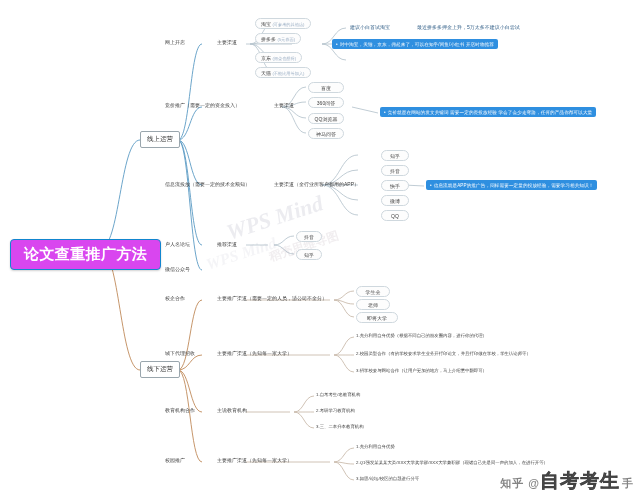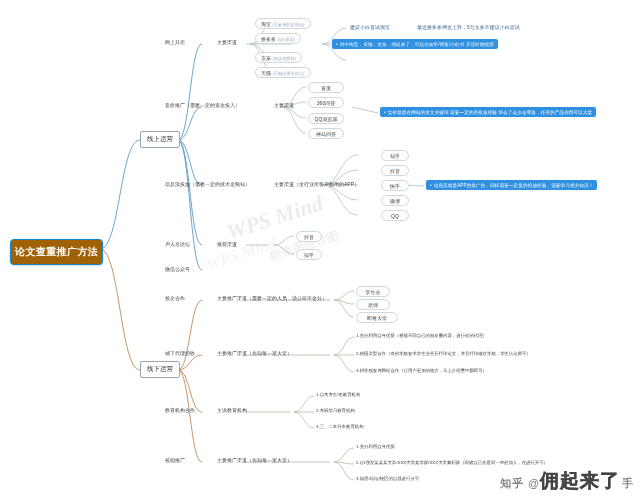--- a/index.html
+++ b/index.html
@@ -9,24 +9,24 @@
     font-family:"Liberation Sans","DejaVu Sans",sans-serif;
     overflow:hidden;position:relative;
   }
   #canvas{position:absolute;inset:0;width:640px;height:498px;}
   svg#wires{position:absolute;left:0;top:0;width:640px;height:498px;pointer-events:none;}
 
   .node{position:absolute;box-sizing:border-box;white-space:nowrap;}
 
   
   .root{
-    background:#a16207;color:#ffffff;
+    background:#d946ef;color:#ffffff;
     border:1px solid #1186cf;border-radius:4px;
-    font-size:10px;font-weight:bold;
-    padding:5px 4px;letter-spacing:.4px;
+    font-size:15px;font-weight:bold;
+    padding:5px 13px;letter-spacing:.4px;
     box-shadow:0 1px 2px rgba(0,0,0,.18);
   }
   
   .lvl1{
     background:#ffffff;border:1px solid #9aa6ad;
     font-size:6.5px;color:#2b2b2b;
     padding:3px 6px;border-radius:2px;
   }
   
   .lvl2{
@@ -226,16 +226,16 @@
   <div class="node detail" style="left:316px;top:407px;">2.考研学习教育机构</div>
   <div class="node detail" style="left:316px;top:423px;">3.三、二本升本教育机构</div>
 
   <div class="node lvl2" style="left:163px;top:456px;">校园推广</div>
   <div class="node lvl2" style="left:215px;top:456px;">主要推广渠道（先知每一家大学）</div>
   <div class="node detail" style="left:356px;top:443px;">1.充分利用自身优势</div>
   <div class="node detail" style="left:356px;top:459px;">2.Q1强发某某某大类/XXX大学奖学群/XXX大学兼职群（现诸自己先是同一声的加人，在进行开等）</div>
   <div class="node detail" style="left:356px;top:475px;">3.如思/论坛/校区的自题进行分等</div>
 
   <div class="credit">
-    <span>知乎 @</span><span class="big">佣起来了</span><span>手</span>
+    <span>知乎 @</span><span class="big">自考考生</span><span>手</span>
   </div>
 
 </div>
 
 </body></html>

